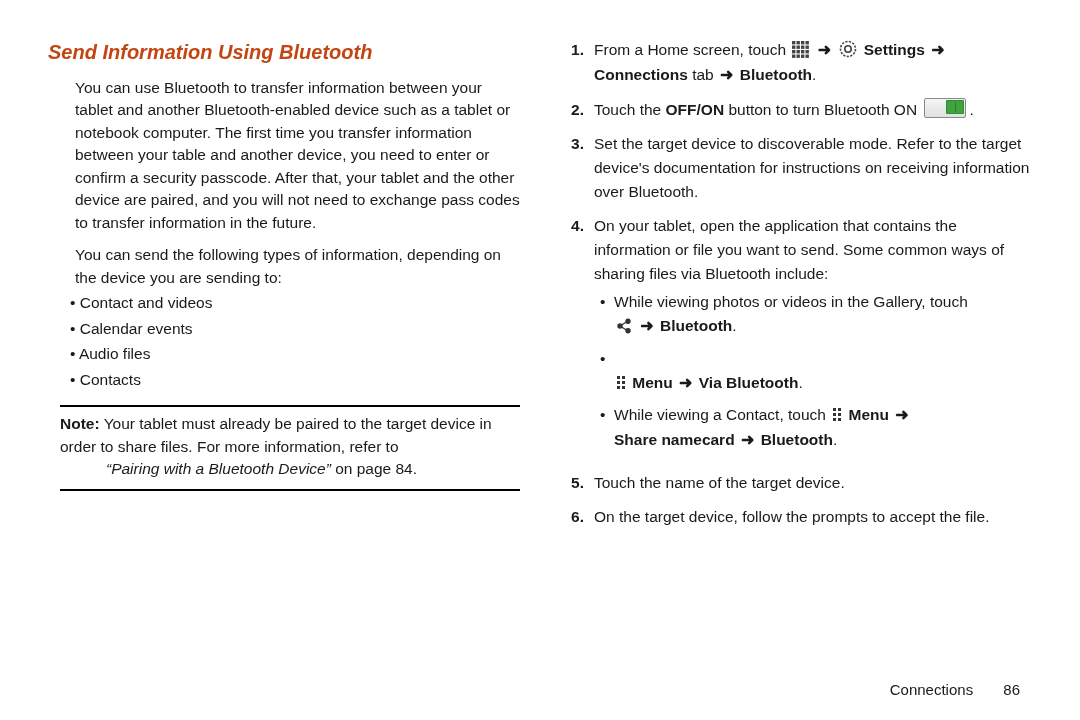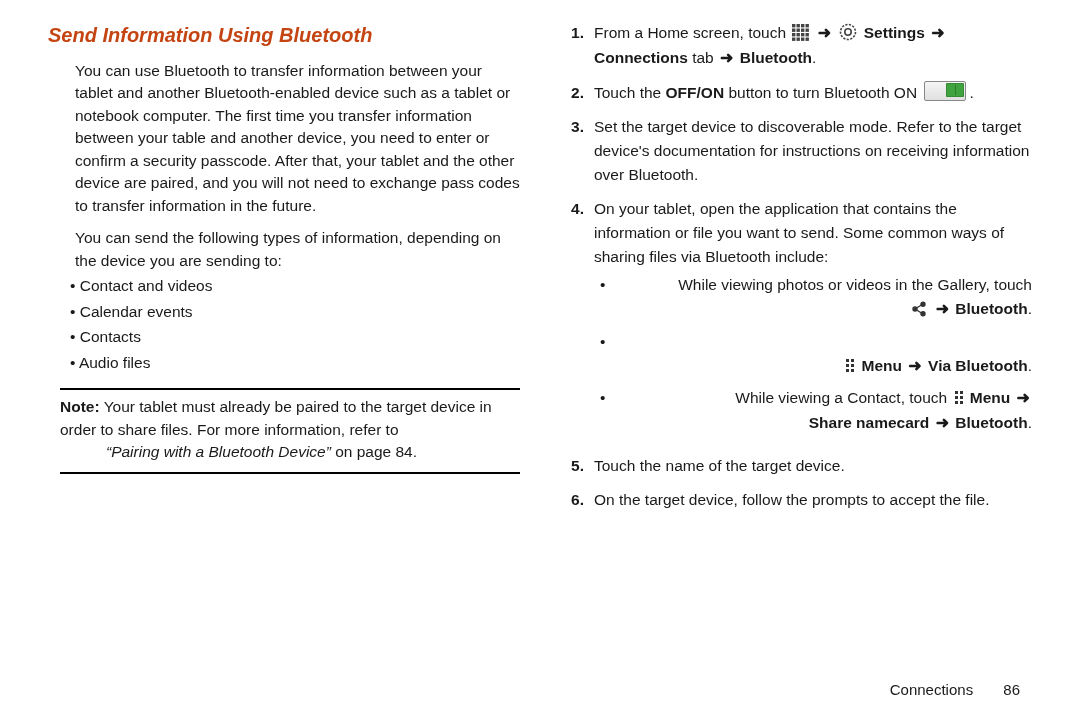--- a/index.html
+++ b/index.html
@@ -1,36 +1,36 @@
 <!DOCTYPE html>
 <html><head>
 <meta charset="utf-8">
 <style>
   html,body{margin:0;padding:0;background:#fff;font-family:Arial,Helvetica,sans-serif;color:#1a1a1a;}
-  .page{width:1080px;height:720px;box-sizing:border-box;padding:21px 48px 22px 48px;position:relative;}
+  .page{width:1080px;height:720px;box-sizing:border-box;padding:38px 48px 22px 48px;position:relative;}
   .cols{display:flex;gap:40px;}
   .col{flex:1 1 0;min-width:0;font-size:15.5px;line-height:1.45;}
   .section-hdr{font-style:italic;font-weight:700;color:#c44511;font-size:20px;margin:0 0 10px 0;}
   .body-block{margin:0 0 10px 27px;}
   .sub-hdr{font-weight:700;margin:10px 0 4px 12px;}
   .bullets{margin:2px 0 0 22px;padding:0;list-style:none;}
   .bullets>li::before{content:"• ";}
   .bullets>li{margin:3px 0;}
   .note-bar{border-top:2px solid #000;border-bottom:2px solid #000;margin:14px 0 0 12px;padding:6px 0 8px 0;font-size:15.5px;line-height:1.45;}
   .note-body{margin-left:46px;display:block;}
   .note-lead{font-weight:700;}
   .ref-italic{font-style:italic;text-align:right;}
   .steps{margin:0 0 0 0;padding:0;list-style:none;}
   .steps>li{display:flex;margin:0 0 10px 0;line-height:1.55;}
   .step-num{font-weight:700;width:24px;flex:none;text-align:right;margin-right:10px;}
   .step-txt{flex:1;}
   .sub-bullets{margin:4px 0 2px 6px;padding:0;list-style:none;}
   .sub-bullets>li{margin:3px 0 8px 0;display:flex;}
   .sub-bullets>li::before{content:"•";width:14px;display:inline-block;}
-  .sub-bullets>li>div{flex:1;text-align:right;}
+  .sub-bullets>li>div{flex:1;}
   .arrow{font-weight:700;display:inline-block;padding:0 2px;font-size:16px;}
   strong{font-weight:700;}
   .footer{position:absolute;right:60px;bottom:22px;font-size:15px;}
   .footer .sec{margin-right:26px;}
   
   .icn{display:inline-block;vertical-align:-3px;margin:0 2px;}
   svg{display:block;}
   .toggle{display:inline-block;width:40px;height:18px;border:1px solid #888;border-radius:2px;vertical-align:-3px;margin:0 3px;background:linear-gradient(#f5f5f5,#e0e0e0);position:relative;}
   .toggle .knob{position:absolute;right:1px;top:1px;width:18px;height:14px;background:#3fa33f;border-radius:1px;box-shadow:inset 0 0 0 1px rgba(0,0,0,.15);}
   .toggle .knob::after{content:"";position:absolute;left:50%;top:2px;bottom:2px;width:1px;background:rgba(0,0,0,.25);}
@@ -41,22 +41,22 @@
 <div class="page">
   <div class="cols">
 
     <div class="col">
       <h2 class="section-hdr">Send Information Using Bluetooth</h2>
       <p class="body-block">You can use Bluetooth to transfer information between your tablet and another Bluetooth-enabled device such as a tablet or notebook computer. The first time you transfer information between your table and another device, you need to enter or confirm a security passcode. After that, your tablet and the other device are paired, and you will not need to exchange pass codes to transfer information in the future.</p>
       <p class="body-block" style="margin-bottom:2px;">You can send the following types of information, depending on the device you are sending to:</p>
       <ul class="bullets">
         <li>Contact and videos</li>
         <li>Calendar events</li>
+        <li>Audio files</li>
         <li>Contacts</li>
-        <li>Audio files</li>
       </ul>
 
       <div class="note-bar">
         <span class="note-lead">Note:</span><span> Your tablet must already be paired to the target device in order to share files. For more information, refer to </span>
         <span class="note-body">
           <span class="ref-italic">“Pairing with a Bluetooth Device”</span><span> on page 84.</span>
         </span>
       </div>
     </div>
 

